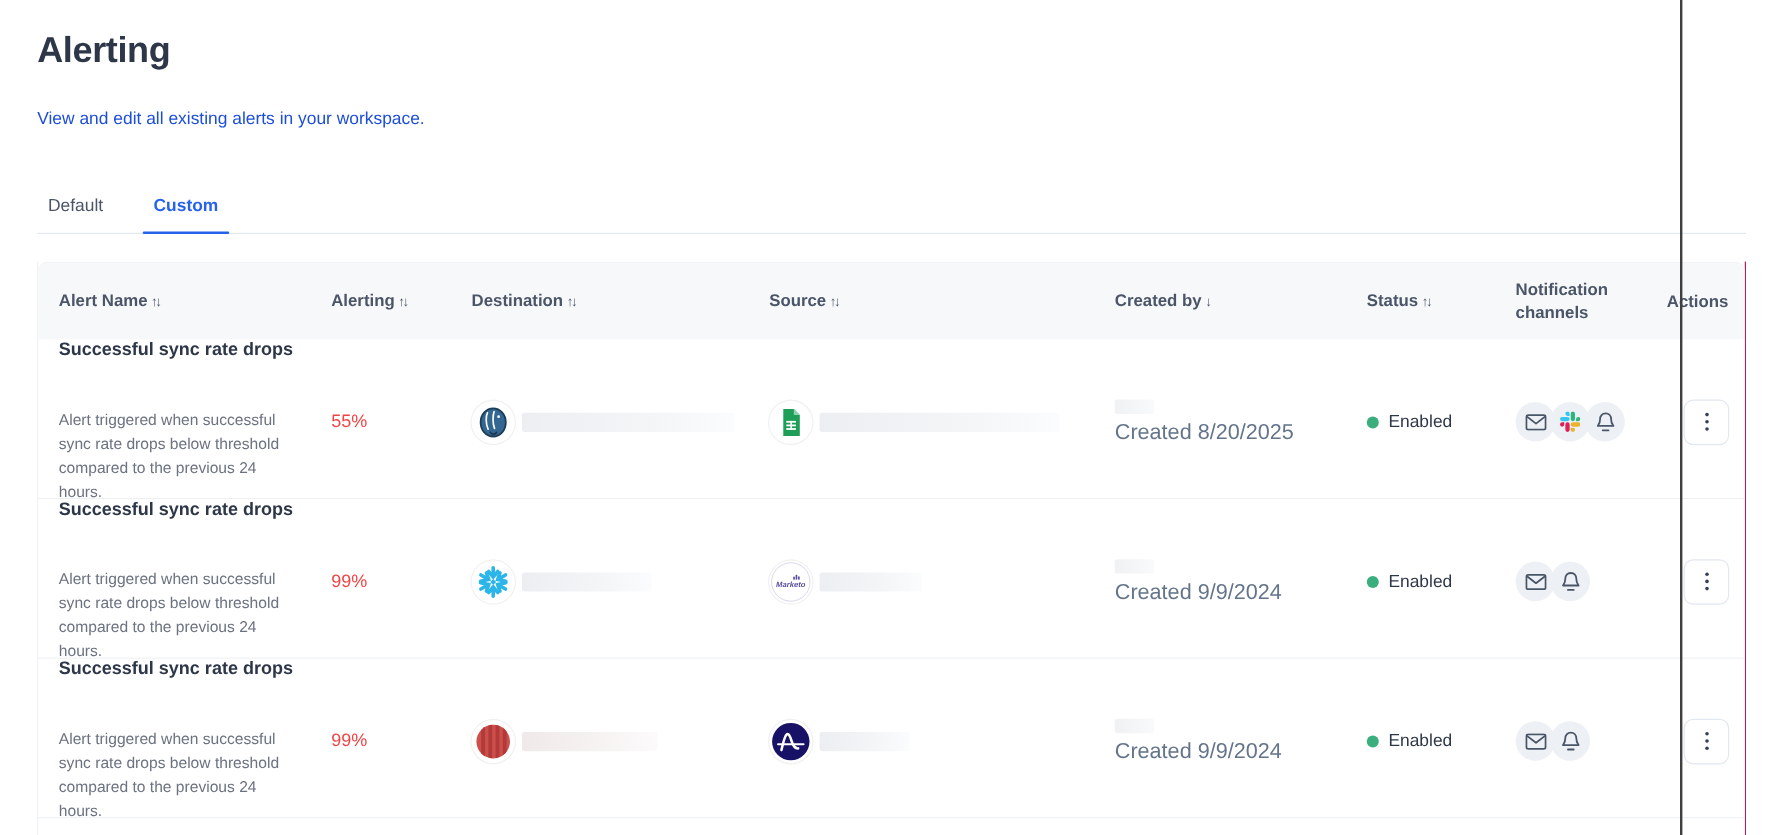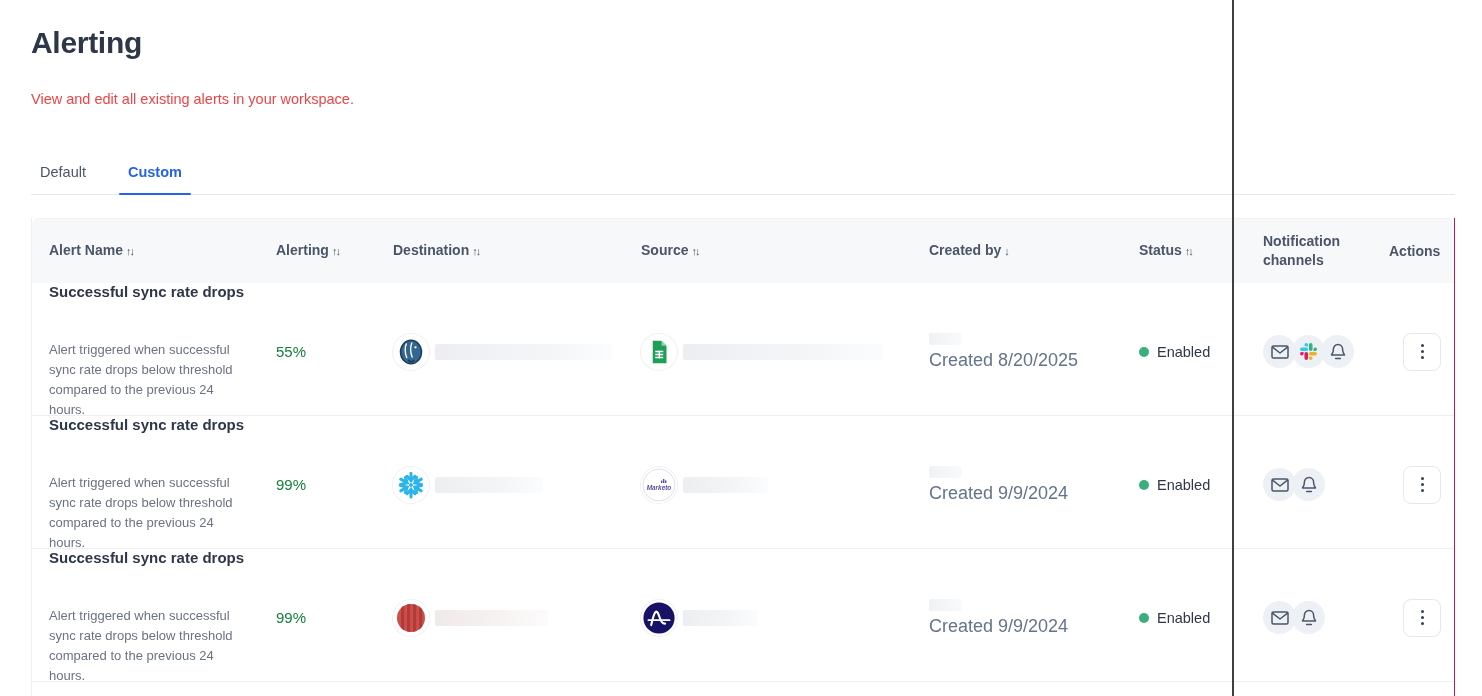--- a/index.html
+++ b/index.html
@@ -1,22 +1,22 @@
 <!DOCTYPE html>
 <html><head>
 <meta charset="utf-8">
 <style>
   * { margin:0; padding:0; box-sizing:border-box; }
   html,body { width:1482px; height:696px; overflow:hidden; background:#ffffff;
               font-family:"Liberation Sans", sans-serif; color:#2d3748; }
-  .viewport { position:relative; width:1234px; height:696px; background:#fff; }
+  .viewport { position:relative; width:1402px; height:696px; background:#fff; }
   .window-edge { position:absolute; right:0; top:0; width:2px; height:100%; background:#3f3f3f; }
 
   .page-title { position:absolute; left:31px; top:26px; font-size:30px; font-weight:700; color:#2d3748; letter-spacing:-0.3px; }
-  .page-subtitle { position:absolute; left:31px; top:91px; font-size:14.5px; color:#ef4444; }
+  .page-subtitle { position:absolute; left:31px; top:91px; font-size:14.5px; color:#1d4ed8; }
 
   
   .tabs { position:absolute; left:31px; top:158px; width:1424px; border-bottom:1px solid #e2e8f0; display:flex; }
   .tab { font-size:14.5px; color:#4a5568; font-weight:500; padding:6px 9px 14px 9px; margin-right:24px; cursor:pointer; position:relative; }
   .tab.active { color:#2563eb; font-weight:600; }
   .tab.active::after { content:""; position:absolute; left:0; right:0; bottom:-1px; height:2px; background:#2563eb; border-radius:1px; }
 
   
   .table { position:absolute; left:31px; top:218px; width:1424px;
            border-left:1px solid #edf0f3; border-right:1px solid #be185d; }
@@ -24,21 +24,21 @@
   .thead { background:#f7f8fa; height:65px; border-top:1px solid #f0f2f5; border-radius:8px 8px 0 0; }
   .th { font-size:14px; font-weight:600; color:#4a5568; line-height:19px; padding-right:12px; cursor:pointer; }
   .sort { font-size:11px; color:#4a5568; letter-spacing:-2px; margin-left:3px; }
   .row { height:133px; border-bottom:1px solid #edf0f3; background:#fff; }
   .row.stub { height:14px; border-bottom:none; }
   .row:first-of-type { border-top:1px solid #f0f2f5; }
 
   .cell-name { padding-right:20px; }
   .alert-name { font-size:15px; font-weight:600; color:#2d3748; margin-bottom:4px; }
   .alert-desc { font-size:13px; color:#6b7280; line-height:20px; width:192px;margin-top:40px; }
-  .threshold { font-size:15px; color:#15803d; }
+  .threshold { font-size:15px; color:#ef4444; }
 
   .conn { display:flex; align-items:center; }
   .conn-icon { width:36px; height:36px; border-radius:50%; flex:0 0 36px; display:flex; align-items:center; justify-content:center;
                background:#fff; box-shadow:0 0 0 1px rgba(0,0,0,0.06); overflow:hidden; }
   .redact { height:16px; margin-left:6px; border-radius:2px;
             background:linear-gradient(90deg,#eceef1 0%, #f4f5f7 60%, #fbfcfd 100%); }
 
   .created-pill { width:33px; height:12px; border-radius:2px; background:linear-gradient(90deg,#eff1f3,#f9fafb); margin-bottom:5px; }
   .created-text { font-size:18px; color:#64748b; }
 

